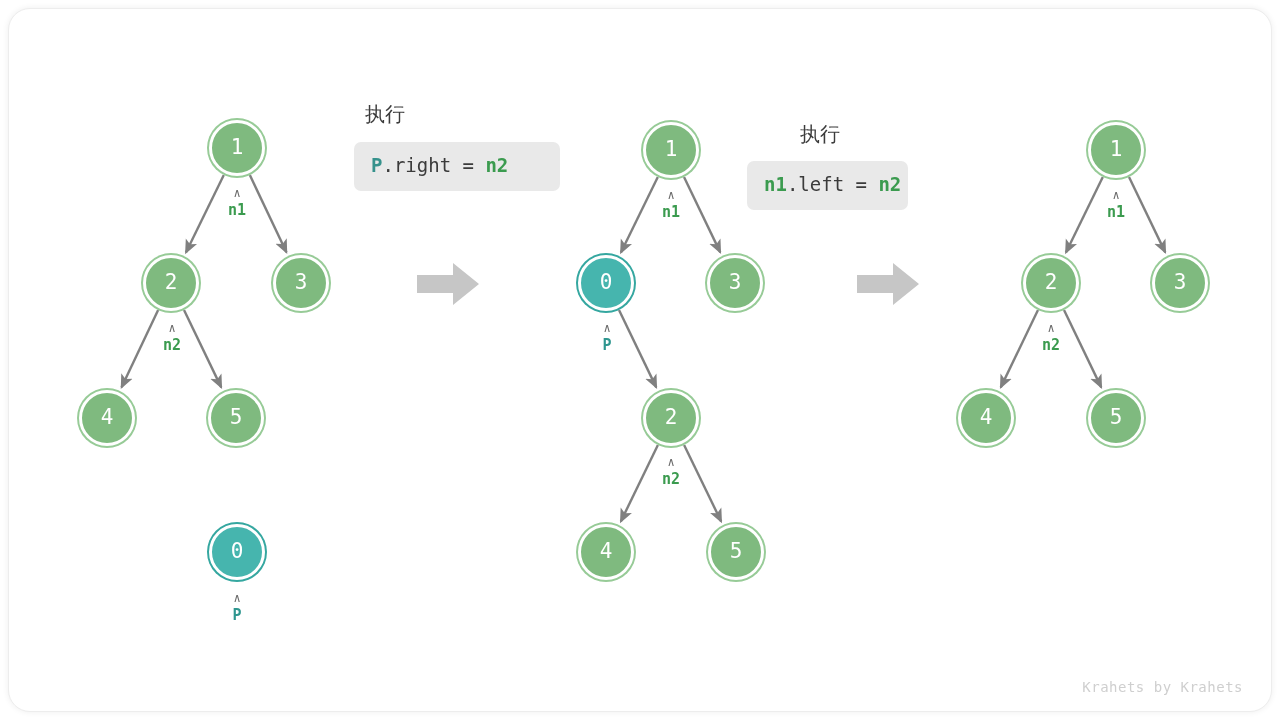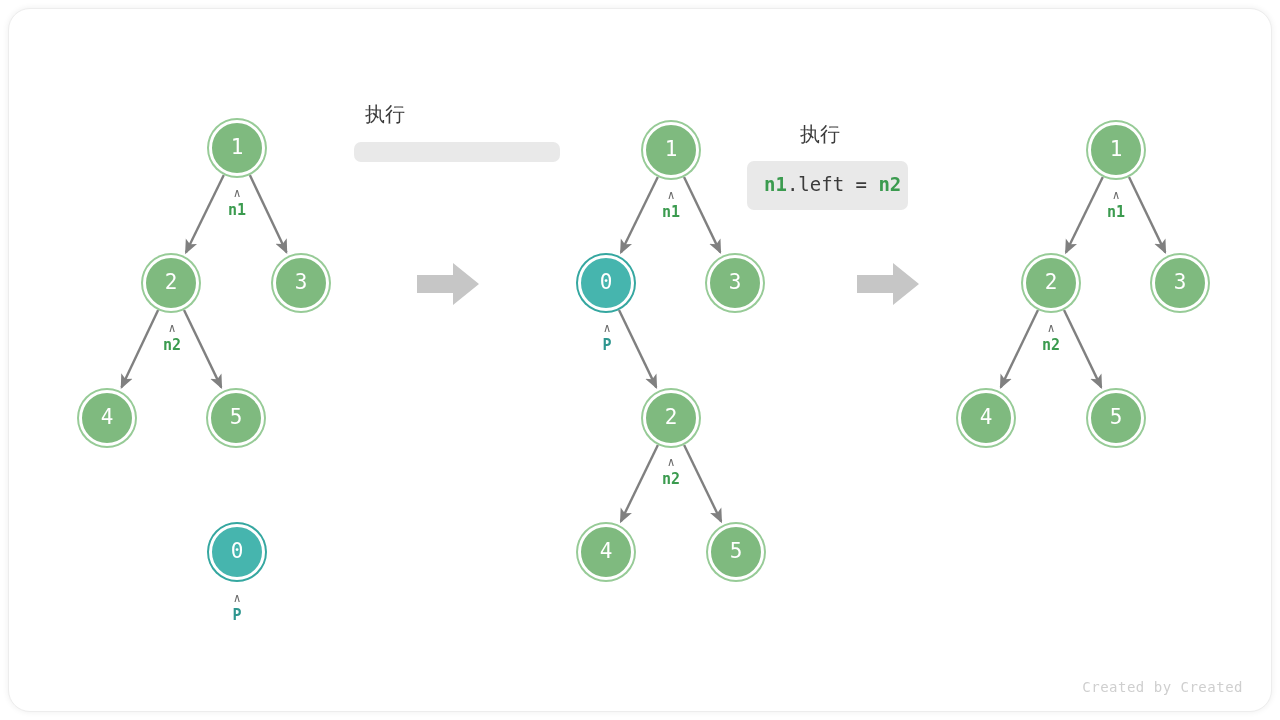--- a/index.html
+++ b/index.html
@@ -222,27 +222,27 @@
         <div class="ptr teal-ptr" style="left: 568px; top: 313px;"><span class="caret">∧</span><span class="lbl">P</span></div>
         <div class="ptr green-ptr" style="left: 632px; top: 447px;"><span class="caret">∧</span><span class="lbl">n2</span></div>
         <div class="ptr green-ptr" style="left: 1077px; top: 180px;"><span class="caret">∧</span><span class="lbl">n1</span></div>
         <div class="ptr green-ptr" style="left: 1012px; top: 313px;"><span class="caret">∧</span><span class="lbl">n2</span></div>
       </div>
     <div id="caption-layer">
         <div class="caption" style="left: 356px; top: 92px;">执行</div>
         <div class="caption" style="left: 791px; top: 112px;">执行</div>
       </div>
     <div id="codebox-layer">
-        <div class="codebox" style="left: 345px; top: 133px; width: 206px;"></div>
+        <div class="codebox" style="left: 345px; top: 133px; width: 206px;"><div><span class="v-teal">P</span><span>.right = </span><span class="v-green">n2</span></div></div>
         <div class="codebox" style="left: 738px; top: 152px; width: 161px;"><div><span class="v-green">n1</span><span>.left = </span><span class="v-green">n2</span></div></div>
       </div>
     <div id="arrow-layer">
         <div class="block-arrow" style="left: 408px; top: 252px;"><svg viewBox="0 0 62 46" width="62" height="46">
             <path d="M0,14 L36,14 L36,2 L62,23 L36,44 L36,32 L0,32 Z" fill="#c6c6c6"></path>
           </svg></div>
         <div class="block-arrow" style="left: 848px; top: 252px;"><svg viewBox="0 0 62 46" width="62" height="46">
             <path d="M0,14 L36,14 L36,2 L62,23 L36,44 L36,32 L0,32 Z" fill="#c6c6c6"></path>
           </svg></div>
       </div>
 
-    <div class="watermark">Created by Created</div>
+    <div class="watermark">Krahets by Krahets</div>
   </div>
 </div>
 
 </body></html>

